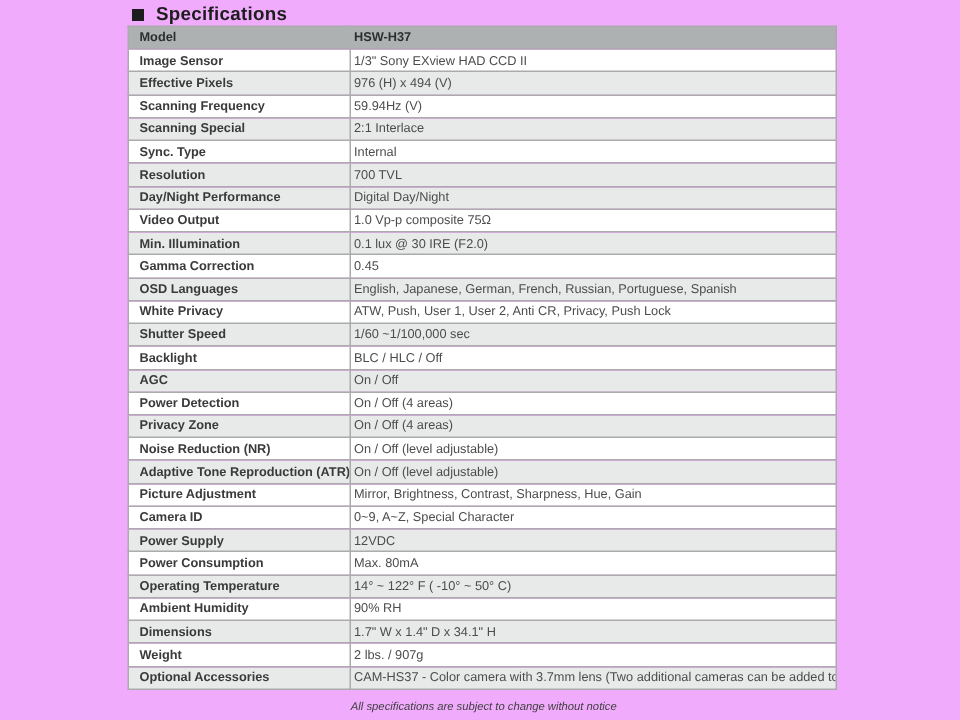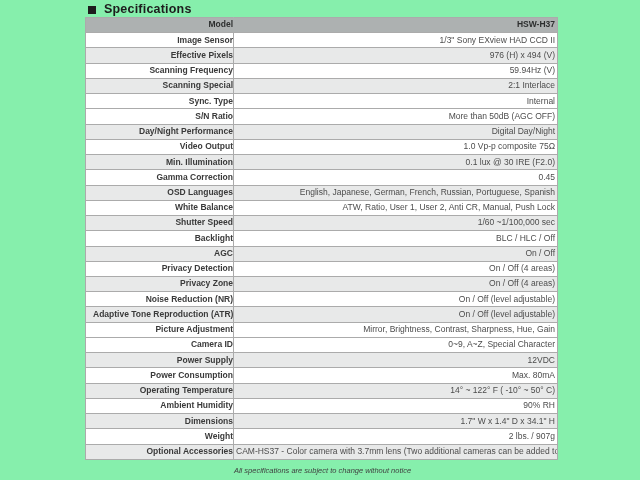--- a/index.html
+++ b/index.html
@@ -8,34 +8,34 @@
     --row-bg:#ffffff;
     --border:#ababab;
     --outer-border:#9a9a9a;
     --title-text:#1d1d1d;
     --label-text:#3a3a3a;
     --value-text:#4c4c4c;
   }
   *{margin:0;padding:0;box-sizing:border-box;}
   html,body{width:640px;height:480px;background:#ffffff;overflow:hidden;
     font-family:"Liberation Sans",sans-serif;}
-  .page{position:relative;width:640px;height:480px;background:#86efac;}
+  .page{position:relative;width:640px;height:480px;background:#f0abfc;}
 
   .title-bar{position:absolute;left:88px;top:2px;display:flex;align-items:center;gap:8px;}
   .title-square{width:8px;height:8px;background:var(--title-text);display:inline-block;margin-top:1px;}
   .title-text{font-size:12.5px;font-weight:bold;color:var(--title-text);letter-spacing:0.2px;}
 
   table.spec{position:absolute;left:85px;top:17px;width:473px;height:443px;
     border-collapse:collapse;table-layout:fixed;
     border:1px solid var(--outer-border);}
   table.spec col.c-label{width:148px;}
   table.spec td{border:1px solid var(--border);height:12.9px;padding:0;
     font-size:8.5px;line-height:1.1;vertical-align:middle;overflow:hidden;white-space:nowrap;}
-  table.spec td.label{font-weight:bold;color:var(--label-text);padding-left:7px;text-align:right;}
-  table.spec td.value{color:var(--value-text);text-align:right;padding:0 2px;}
+  table.spec td.label{font-weight:bold;color:var(--label-text);padding-left:7px;text-align:left;}
+  table.spec td.value{color:var(--value-text);text-align:left;padding:0 2px;}
   table.spec tr.plain td{background:var(--row-bg);}
   table.spec tr.alt td{background:var(--alt-row-bg);}
   table.spec tr.model td{background:var(--header-row-bg);color:#2d2f2f;}
   table.spec tr.model td.label{color:#2d2f2f;}
   table.spec tr.model td.value{font-weight:bold;color:#2d2f2f;}
   table.spec tr.model td:first-child{border-right-color:var(--header-row-bg);}
 
   .footer-note{position:absolute;left:86px;top:466px;width:473px;text-align:center;
     font-size:7.5px;font-style:italic;color:#3f3f3f;}
 </style>
@@ -72,23 +72,23 @@
           <td class="value">59.94Hz (V)</td>
         </tr>
         <tr class="alt">
           <td class="label">Scanning Special</td>
           <td class="value">2:1 Interlace</td>
         </tr>
         <tr class="plain">
           <td class="label">Sync. Type</td>
           <td class="value">Internal</td>
         </tr>
-        <tr class="plain">
-          <td class="label">S/N Ratio</td>
-          <td class="value">More than 50dB (AGC OFF)</td>
+        <tr class="alt">
+          <td class="label">Resolution</td>
+          <td class="value">700 TVL</td>
         </tr>
         <tr class="alt">
           <td class="label">Day/Night Performance</td>
           <td class="value">Digital Day/Night</td>
         </tr>
         <tr class="plain">
           <td class="label">Video Output</td>
           <td class="value">1.0 Vp-p composite 75Ω</td>
         </tr>
         <tr class="alt">
@@ -97,37 +97,37 @@
         </tr>
         <tr class="plain">
           <td class="label">Gamma Correction</td>
           <td class="value">0.45</td>
         </tr>
         <tr class="alt">
           <td class="label">OSD Languages</td>
           <td class="value">English, Japanese, German, French, Russian, Portuguese, Spanish</td>
         </tr>
         <tr class="plain">
-          <td class="label">White Balance</td>
-          <td class="value">ATW, Ratio, User 1, User 2, Anti CR, Manual, Push Lock</td>
+          <td class="label">White Privacy</td>
+          <td class="value">ATW, Push, User 1, User 2, Anti CR, Privacy, Push Lock</td>
         </tr>
         <tr class="alt">
           <td class="label">Shutter Speed</td>
           <td class="value">1/60 ~1/100,000 sec</td>
         </tr>
         <tr class="plain">
           <td class="label">Backlight</td>
           <td class="value">BLC / HLC / Off</td>
         </tr>
         <tr class="alt">
           <td class="label">AGC</td>
           <td class="value">On / Off</td>
         </tr>
         <tr class="plain">
-          <td class="label">Privacy Detection</td>
+          <td class="label">Power Detection</td>
           <td class="value">On / Off (4 areas)</td>
         </tr>
         <tr class="alt">
           <td class="label">Privacy Zone</td>
           <td class="value">On / Off (4 areas)</td>
         </tr>
         <tr class="plain">
           <td class="label">Noise Reduction (NR)</td>
           <td class="value">On / Off (level adjustable)</td>
         </tr>

